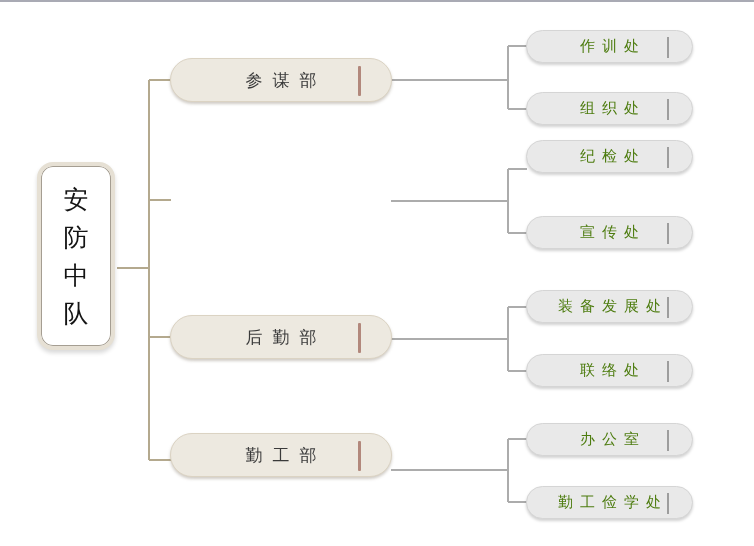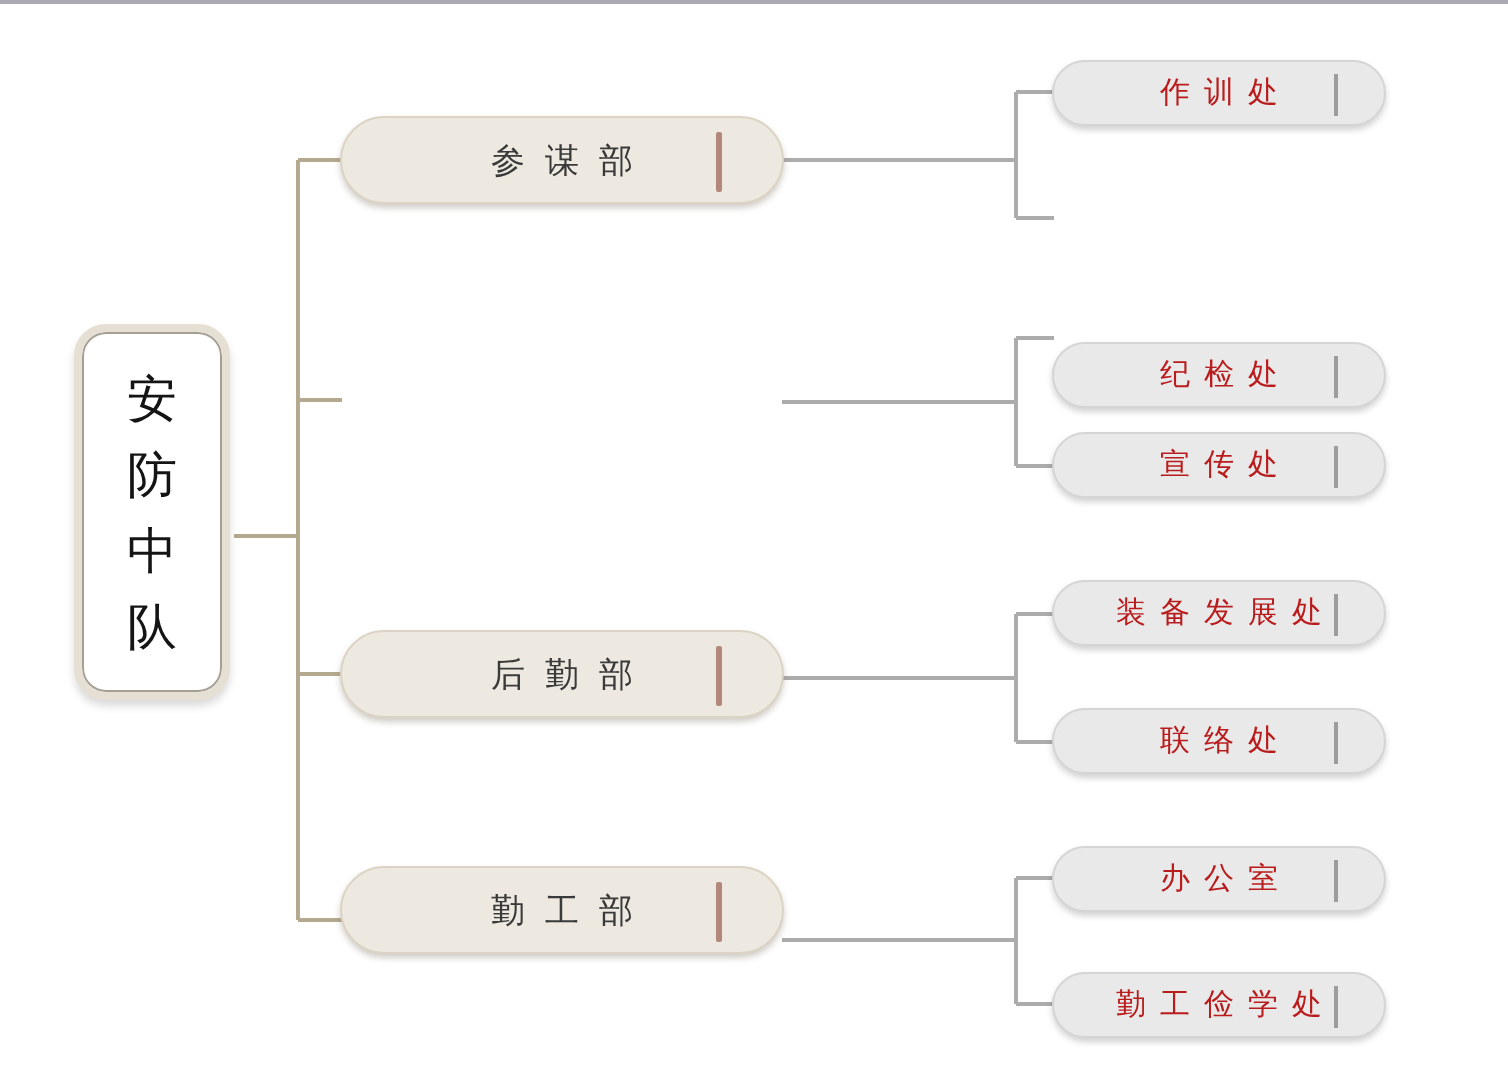--- a/index.html
+++ b/index.html
@@ -75,21 +75,21 @@
     width: 167px; height: 33px;
     background: #E9E9E9;
     border: 1px solid #D5D5D5;
     border-radius: 17px;
     box-shadow: 0 2px 3px rgba(0,0,0,0.18);
   }
   .l2 .label {
     font-size: 15px;
     letter-spacing: 7px;
     padding-left: 7px;
-    color: #b91c1c;
+    color: #4d7c0f;
     white-space: nowrap;
   }
   .l2 .bar {
     position: absolute;
     right: 23px; top: 6px;
     width: 2px; height: 21px;
     background: #9D9D9D;
   }
 </style>
 </head>
@@ -126,21 +126,25 @@
   </div>
   <div class="node l1" style="top:315px">
     <span class="label">后勤部</span>
     <span class="bar"></span>
   </div>
 
   <div class="node l2" style="top:30px">
     <span class="label">作训处</span>
     <span class="bar"></span>
   </div>
-  <div class="node l2" style="top:171px">
+  <div class="node l2" style="top:92px">
+    <span class="label">组织处</span>
+    <span class="bar"></span>
+  </div>
+  <div class="node l2" style="top:140px">
     <span class="label">纪检处</span>
     <span class="bar"></span>
   </div>
   <div class="node l2" style="top:216px">
     <span class="label">宣传处</span>
     <span class="bar"></span>
   </div>
   <div class="node l2" style="top:290px">
     <span class="label">装备发展处</span>
     <span class="bar"></span>

